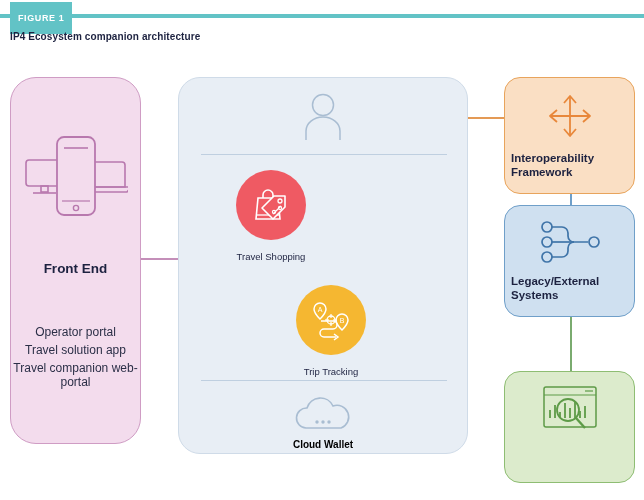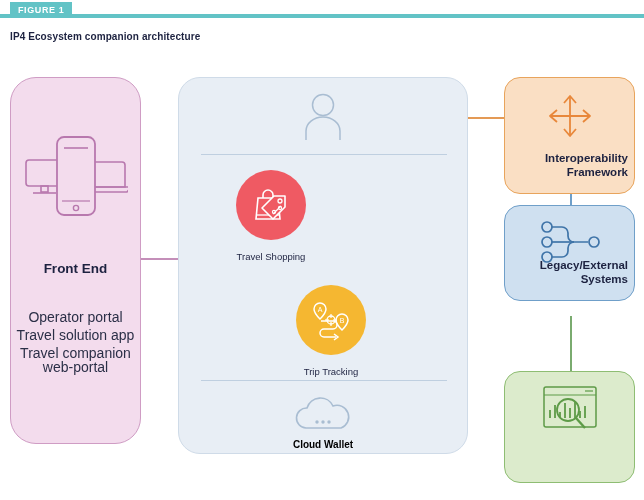--- a/index.html
+++ b/index.html
@@ -30,21 +30,21 @@
     top: 14px;
     width: 644px;
     height: 4px;
     background: #62c3c6;
   }
   #figure-badge {
     position: absolute;
     left: 10px;
     top: 2px;
     height: 16px;
-    padding: 0 8px;
+    padding: 8px 8px;
     background: #62c3c6;
     color: #ffffff;
     font-size: 9px;
     font-weight: bold;
     letter-spacing: 0.6px;
     line-height: 16px;
     white-space: nowrap;
   }
   #figure-caption {
     position: absolute;
@@ -128,21 +128,21 @@
     width: 131px;
     height: 117px;
     background: #fadfc4;
     border: 1.5px solid #e8a45c;
     border-radius: 16px;
   }
   #card-legacy {
     left: 504px;
     top: 145px;
     width: 131px;
-    height: 96px;
+    height: 112px;
     background: #cfe0f0;
     border: 1.5px solid #6f9fc9;
     border-radius: 16px;
   }
   #card-analytics {
     left: 504px;
     top: 311px;
     width: 131px;
     height: 112px;
     background: #dcebcc;
@@ -165,24 +165,24 @@
     top: 183px;
     width: 100%;
     text-align: center;
     font-size: 13.5px;
     font-weight: bold;
     color: #1d2240;
   }
   #frontend-list {
     position: absolute;
     left: 0;
-    top: 232px;
+    top: 247px;
     width: 100%;
     text-align: center;
-    font-size: 14px;
+    font-size: 12px;
     line-height: 14px;
     color: #2b2f47;
   }
   #frontend-list div {
     margin-bottom: 4px;
   }
 
   
   #user-icon {
     position: absolute;
@@ -254,21 +254,21 @@
     position: absolute;
     left: 50%;
     top: 12px;
     transform: translateX(-50%);
   }
   .card-title {
     position: absolute;
     left: 6px;
     right: 6px;
     bottom: 14px;
-    text-align: right;
+    text-align: left;
     font-size: 11.5px;
     font-weight: bold;
     line-height: 14px;
     color: #1d2240;
   }
   #card-analytics .card-title { bottom: 16px; }
 </style>
 </head>
 <body>
 

